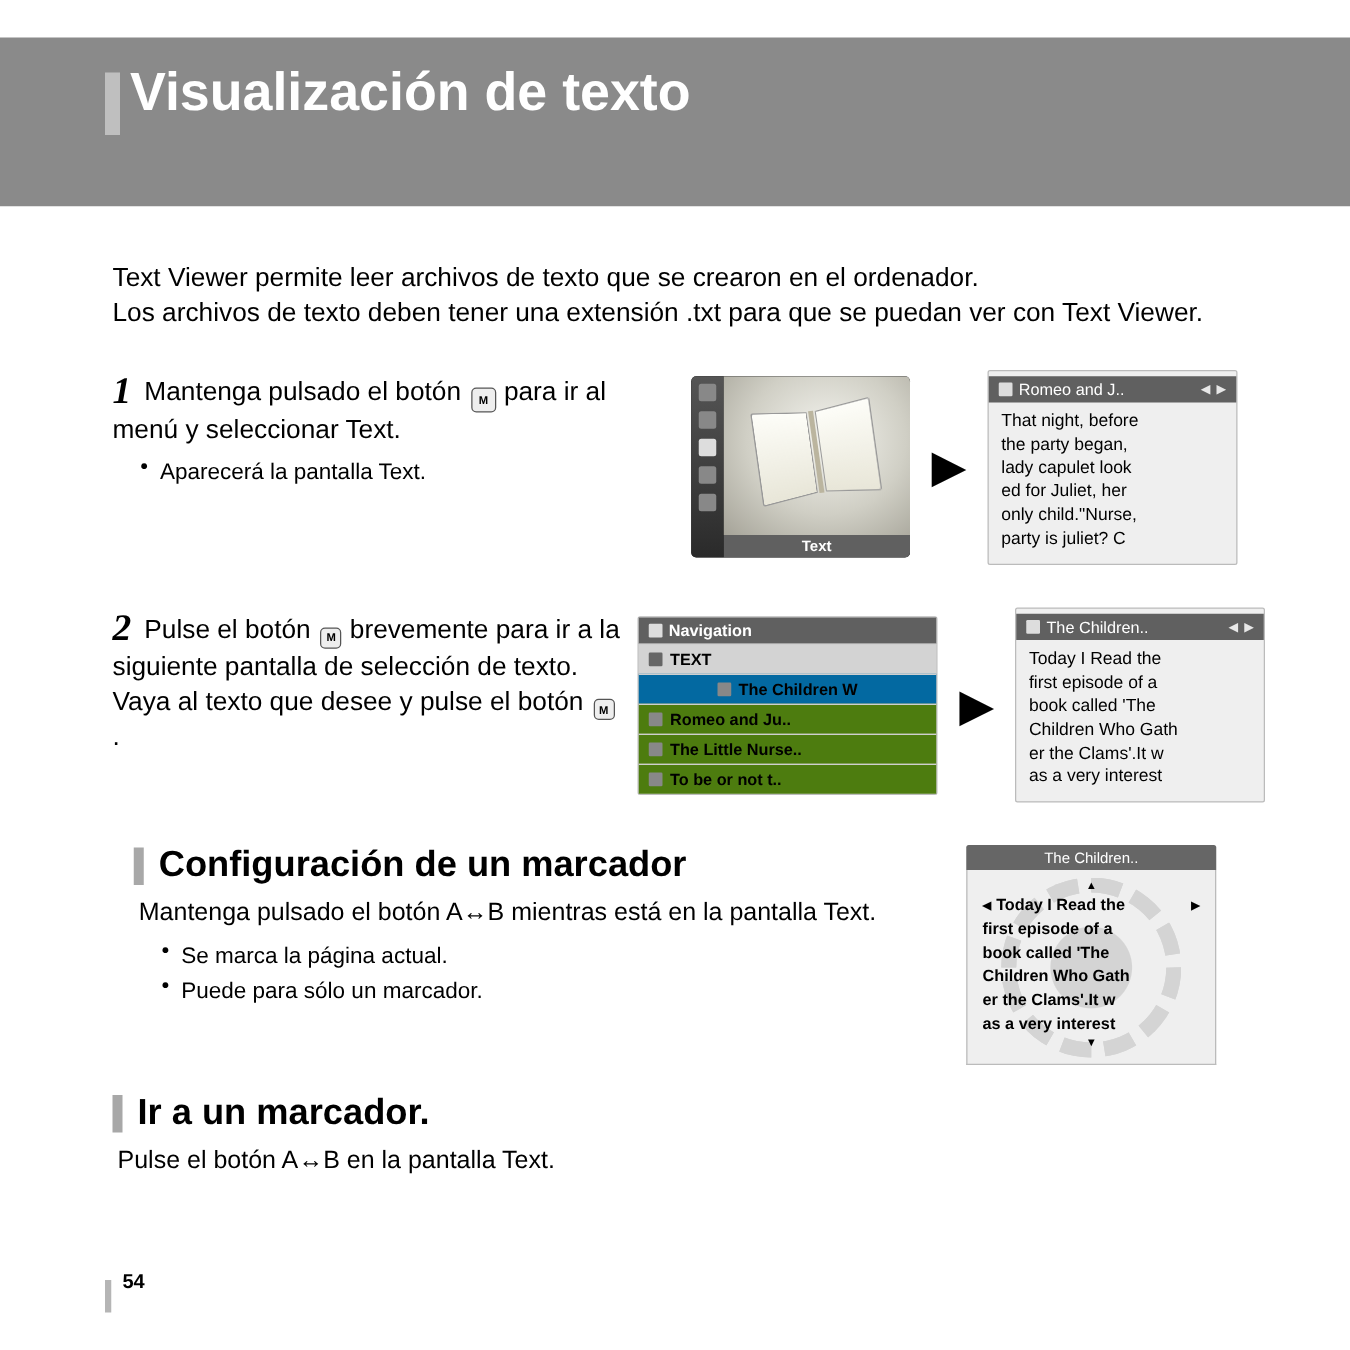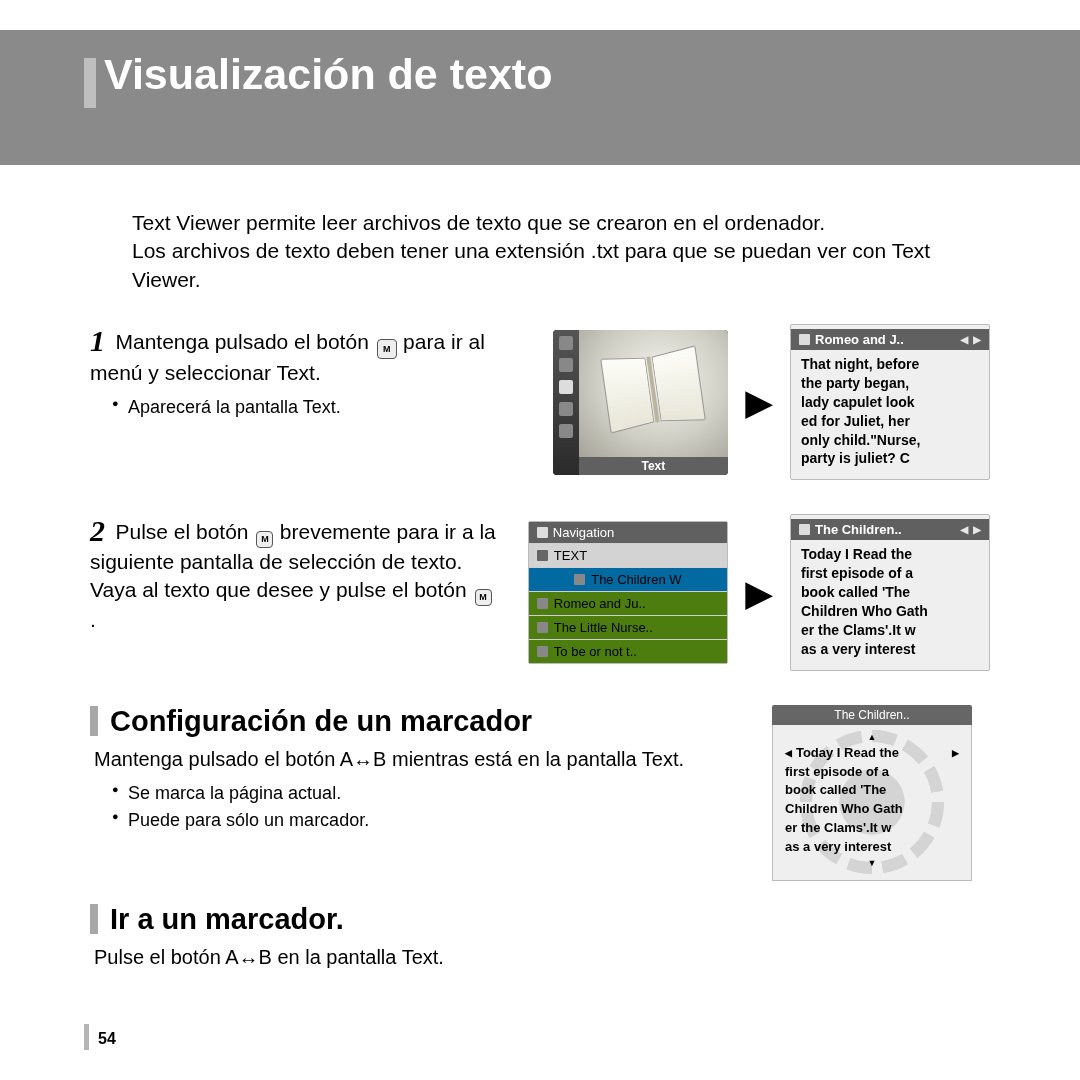--- a/index.html
+++ b/index.html
@@ -3,21 +3,21 @@
 <meta charset="utf-8">
 <style>
   * { margin: 0; padding: 0; box-sizing: border-box; }
   body { width: 1080px; height: 1080px; background: #fff; font-family: Arial, Helvetica, sans-serif; color: #000; position: relative; }
   
   .header-band { background: #8a8a8a; height: 135px; position: relative; margin-top: 30px; }
   .header-bar { position: absolute; left: 84px; top: 28px; width: 12px; height: 50px; background: #bfbfbf; }
   .header-title { position: absolute; left: 104px; top: 20px; color: #fff; font-size: 43px; font-weight: bold; letter-spacing: 0px; }
   
   .content { padding: 44px 90px 0 90px; }
-  .intro { font-size: 21px; line-height: 1.35; margin-bottom: 30px; margin-left: 42px; }
+  .intro { font-size: 21px; line-height: 1.35; margin-bottom: 30px; }
   
   .step-row { display: flex; align-items: flex-start; margin-bottom: 34px; }
   .step-text { flex: 0 0 420px; padding-right: 12px; }
   .step-num { font-family: Georgia, 'Times New Roman', serif; font-style: italic; font-size: 30px; font-weight: bold; margin-right: 6px; vertical-align: -2px; }
   .step-body { font-size: 21px; line-height: 1.32; display: inline; }
   .bullet-list { margin-top: 8px; padding-left: 22px; }
   .bullet-list li { font-size: 18px; line-height: 1.35; list-style: none; position: relative; padding-left: 16px; margin-bottom: 3px; }
   .bullet-list li::before { content: "●"; position: absolute; left: 0; top: 1px; font-size: 11px; }
   
   .m-btn { display: inline-flex; width: 20px; height: 20px; border: 1.5px solid #555; border-radius: 4px; background: #eee; align-items: center; justify-content: center; font-size: 9px; font-weight: bold; vertical-align: -3px; margin: 0 2px; }
@@ -31,56 +31,56 @@
   .sb-icon { width: 14px; height: 14px; background: #888; border-radius: 2px; }
   .sb-icon.active { background: #ddd; }
   .device-main { position: absolute; left: 26px; right: 0; top: 0; bottom: 18px; background: radial-gradient(ellipse at 55% 40%, #f5f5f0 0%, #d0cfc5 55%, #a5a398 100%); }
   .book-shape { position:absolute; left:50%; top:50%; transform:translate(-50%,-55%) rotate(-8deg); width:96px; height:70px; }
   .book-left, .book-right { position:absolute; top:0; width:48px; height:70px; background:linear-gradient(#fdfdf8,#e8e6d8); border:1px solid #999; }
   .book-left { left:0; transform: perspective(120px) rotateY(22deg); border-radius: 2px 0 0 2px;}
   .book-right { right:0; transform: perspective(120px) rotateY(-22deg); border-radius: 0 2px 2px 0;}
   .book-spine { position:absolute; left:46px; top:2px; width:4px; height:66px; background:#bbb59f;}
   .device-footer { position: absolute; left: 26px; right: 0; bottom: 0; height: 18px; background: #606060; color: #fff; font-size: 12px; font-weight: bold; text-align: center; line-height: 18px; }
   
-  .text-panel { width: 200px; background: #efefef; border: 1px solid #bbb; border-radius: 2px; font-size: 14px; font-weight: bold; padding: 4px 0 6px 0;}
+  .text-panel { width: 200px; background: #efefef; border: 1px solid #bbb; border-radius: 2px; font-size: 14px; font-weight: normal; padding: 4px 0 6px 0;}
   .tp-header { background: #606060; color: #fff; padding: 3px 8px; font-size: 13px; display:flex; align-items:center; gap:5px;}
   .tp-header .hicon { width:11px; height:11px; background:#ddd; border-radius:1px; flex-shrink:0;}
   .tp-header .spacer { flex:1; }
   .tp-arrow { font-size:10px; opacity:.85;}
   .tp-body { padding: 5px 10px; line-height: 1.35; }
   .tp-body div { white-space: nowrap; }
   
-  .nav-panel { width: 200px; background: #e9e9e9; border: 1px solid #bbb; border-radius: 2px; font-weight: normal; font-size: 13px;}
+  .nav-panel { width: 240px; background: #e9e9e9; border: 1px solid #bbb; border-radius: 2px; font-weight: bold; font-size: 13px;}
   .np-header { background: #606060; color:#fff; padding:3px 8px; display:flex; align-items:center; gap:5px;}
   .np-header .hicon{ width:11px;height:11px;background:#ddd;border-radius:1px;}
   .np-row { padding: 4px 8px; border-top:1px solid #cfcfcf; display:flex; align-items:center; gap:6px; background:#4d7c0f;}
   .np-row.top { background:#d3d3d3; }
   .np-row.sel { background:#0369a1;justify-content:center; }
   .np-row .ricon { width:11px;height:11px;background:#888;border-radius:1px;flex-shrink:0;}
   .np-row.top .ricon { background:#666;}
   
   .section { margin-top: 14px; }
   .sec-head { display:flex; align-items:center; gap:12px; margin-bottom:8px;}
   .sec-bar { width: 8px; height: 30px; background: #a8a8a8; }
   .sec-title { font-size: 29px; font-weight: bold; }
   .sec-body { font-size: 20px; line-height: 1.35; padding-left: 4px; }
-  .sec-row { display:flex; align-items:flex-start; gap:42px;}
+  .sec-row { display:flex; align-items:flex-start; gap:26px;justify-content:center;}
   .sec-left { flex: 0 0 640px; }
   
   .bookmark-screen { width: 200px; position:relative; }
   .bookmark-bg { position:absolute; inset:0; display:flex; align-items:center; justify-content:center; opacity:.38; }
   .cog { width: 120px; height: 120px; background: radial-gradient(circle at 50% 50%, #aaa 0 38%, transparent 39%); position:relative; border-radius:50%;}
   .cog::before, .cog::after { content:""; position:absolute; inset:-12px; border:12px dashed #aaa; border-radius:50%; }
   .bookmark-text { position:relative; font-size:13px; font-weight:bold; line-height:1.45; padding:6px 12px 10px 12px;}
   .bookmark-title-row{ background:#666; color:#fff; font-size:12px; padding:3px 8px; text-align:center; border-radius:2px 2px 0 0;}
   .tri-up, .tri-down { text-align:center; font-size:9px; line-height:1; margin:2px 0;}
   .rowflex { display:flex; align-items:center; }
   .tri-l, .tri-r { font-size:9px; }
   
-  .page-num { position:absolute; left:98px; bottom:32px; font-size:16px; font-weight:bold;}
+  .page-num { position:absolute; left:98px; bottom:45px; font-size:16px; font-weight:bold;}
   .page-bar { position:absolute; left:84px; bottom:30px; width:5px; height:26px; background:#b5b5b5;}
 </style>
 </head>
 <body>
 
 <div class="header-band">
   <div class="header-bar"></div>
   <div class="header-title">Visualización de texto</div>
 </div>
 

